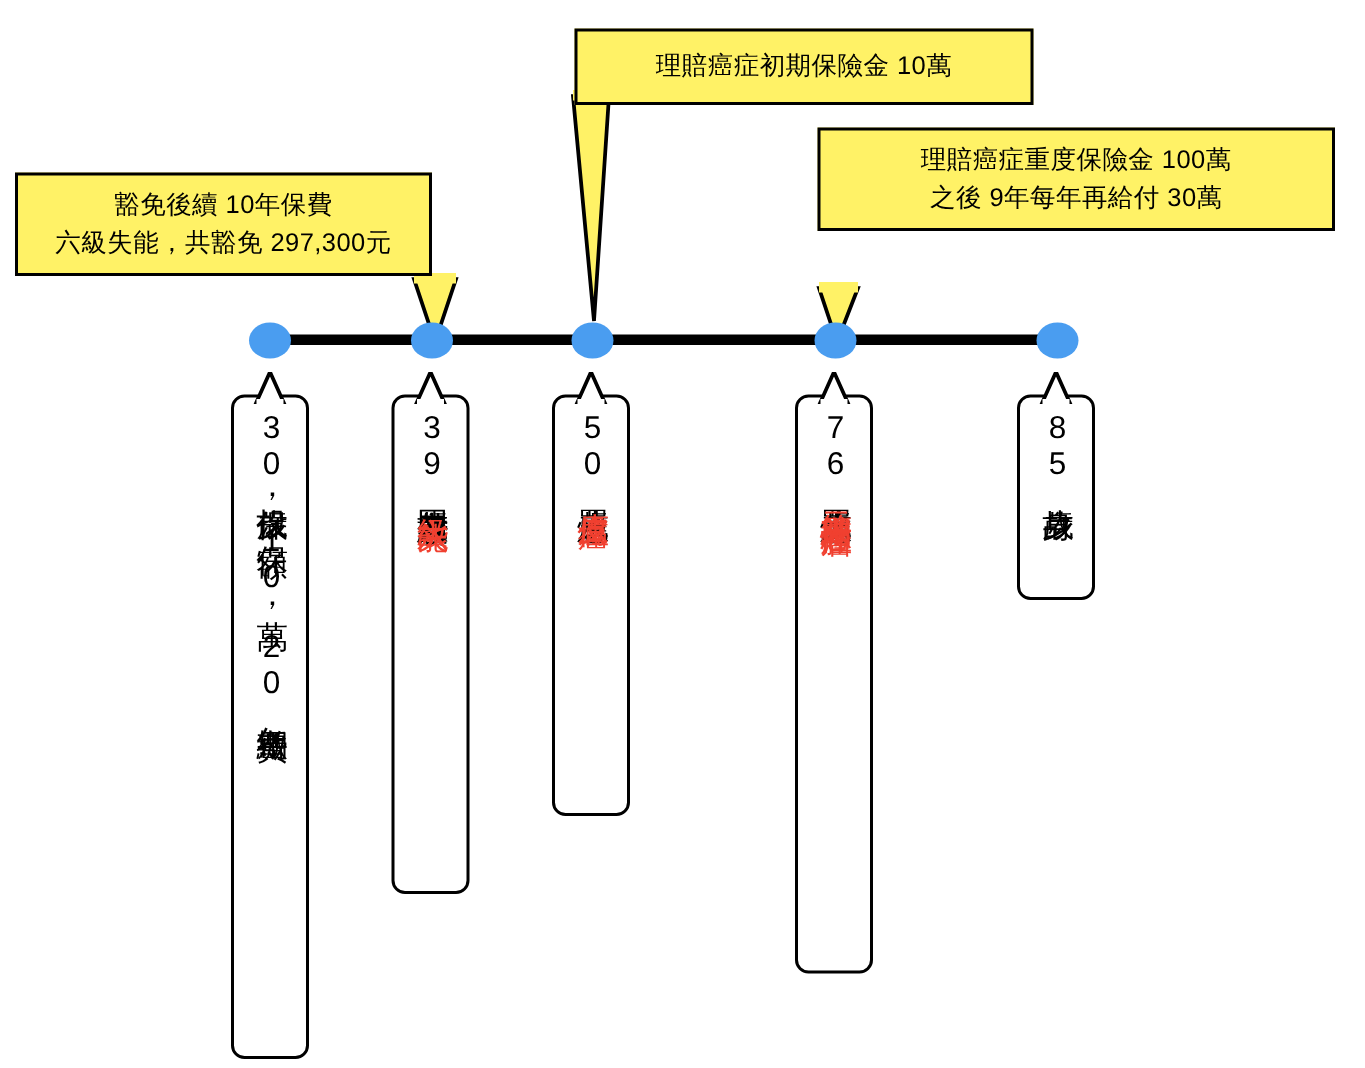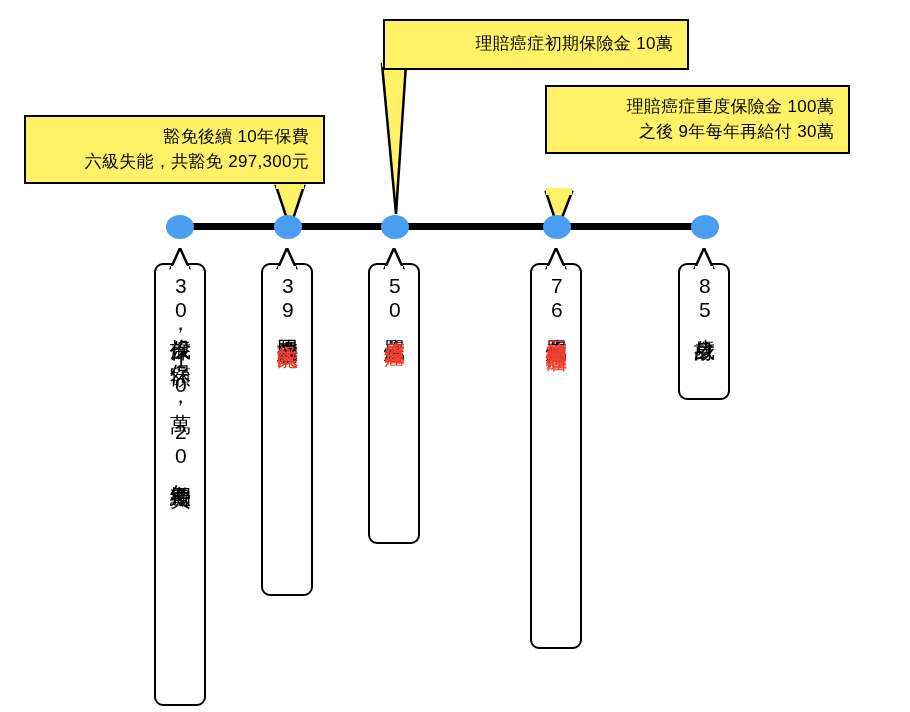--- a/index.html
+++ b/index.html
@@ -9,21 +9,21 @@
     font-family: "Liberation Sans", "DejaVu Sans", sans-serif;
     overflow: hidden;
   }
   #stage { position: relative; width: 910px; height: 712px; }
 
   
   .callout {
     position: absolute;
     background: #FFF266;
     border: 2.5px solid #000000;
-    text-align: right;
+    text-align: center;
     color: #000000;
     font-size: 17px;
     line-height: 1.45;
     letter-spacing: 0.3px;
     padding: 8px 14px;
     z-index: 4;
   }
   .callout .cline { display: block; white-space: nowrap; }
 
   
@@ -87,30 +87,30 @@
   <svg class="tail-svg" style="left:380px; top:64px; width:32px; height:154px;">
     <polygon points="2,0 26,0 16,150" fill="#FFF266" stroke="#000000" stroke-width="2.5" stroke-linejoin="miter"></polygon>
     <rect x="2" y="-4" width="24" height="7" fill="#FFF266"></rect>
   </svg>
 
   <svg class="tail-svg" style="left:542px; top:192px; width:36px; height:38px;">
     <polygon points="4,0 30,0 16,36" fill="#FFF266" stroke="#000000" stroke-width="2.5" stroke-linejoin="miter"></polygon>
     <rect x="4" y="-4" width="26" height="7" fill="#FFF266"></rect>
   </svg>
 
-  <div class="callout" style="left:24px; top:115px; width:301px;">
+  <div class="callout" style="left:10px; top:115px; width:278px;">
     <span class="cline">豁免後續 10年保費</span>
     <span class="cline">六級失能，共豁免 297,300元</span>
   </div>
 
   <div class="callout" style="left:383px; top:19px; width:306px; padding-top:11px; padding-bottom:11px;">
     <span class="cline">理賠癌症初期保險金 10萬</span>
   </div>
 
-  <div class="callout" style="left:545px; top:85px; width:305px;">
+  <div class="callout" style="left:545px; top:85px; width:345px;">
     <span class="cline">理賠癌症重度保險金 100萬</span>
     <span class="cline">之後 9年每年再給付 30萬</span>
   </div>
 
   <div class="timeline-bar" style="left:170px; top:223px; width:545px;"></div>
 
   <div class="node" style="left:166px; top:215px;"></div>
   <div class="node" style="left:274px; top:215px;"></div>
   <div class="node" style="left:381px; top:215px;"></div>
   <div class="node" style="left:543px; top:215px;"></div>

